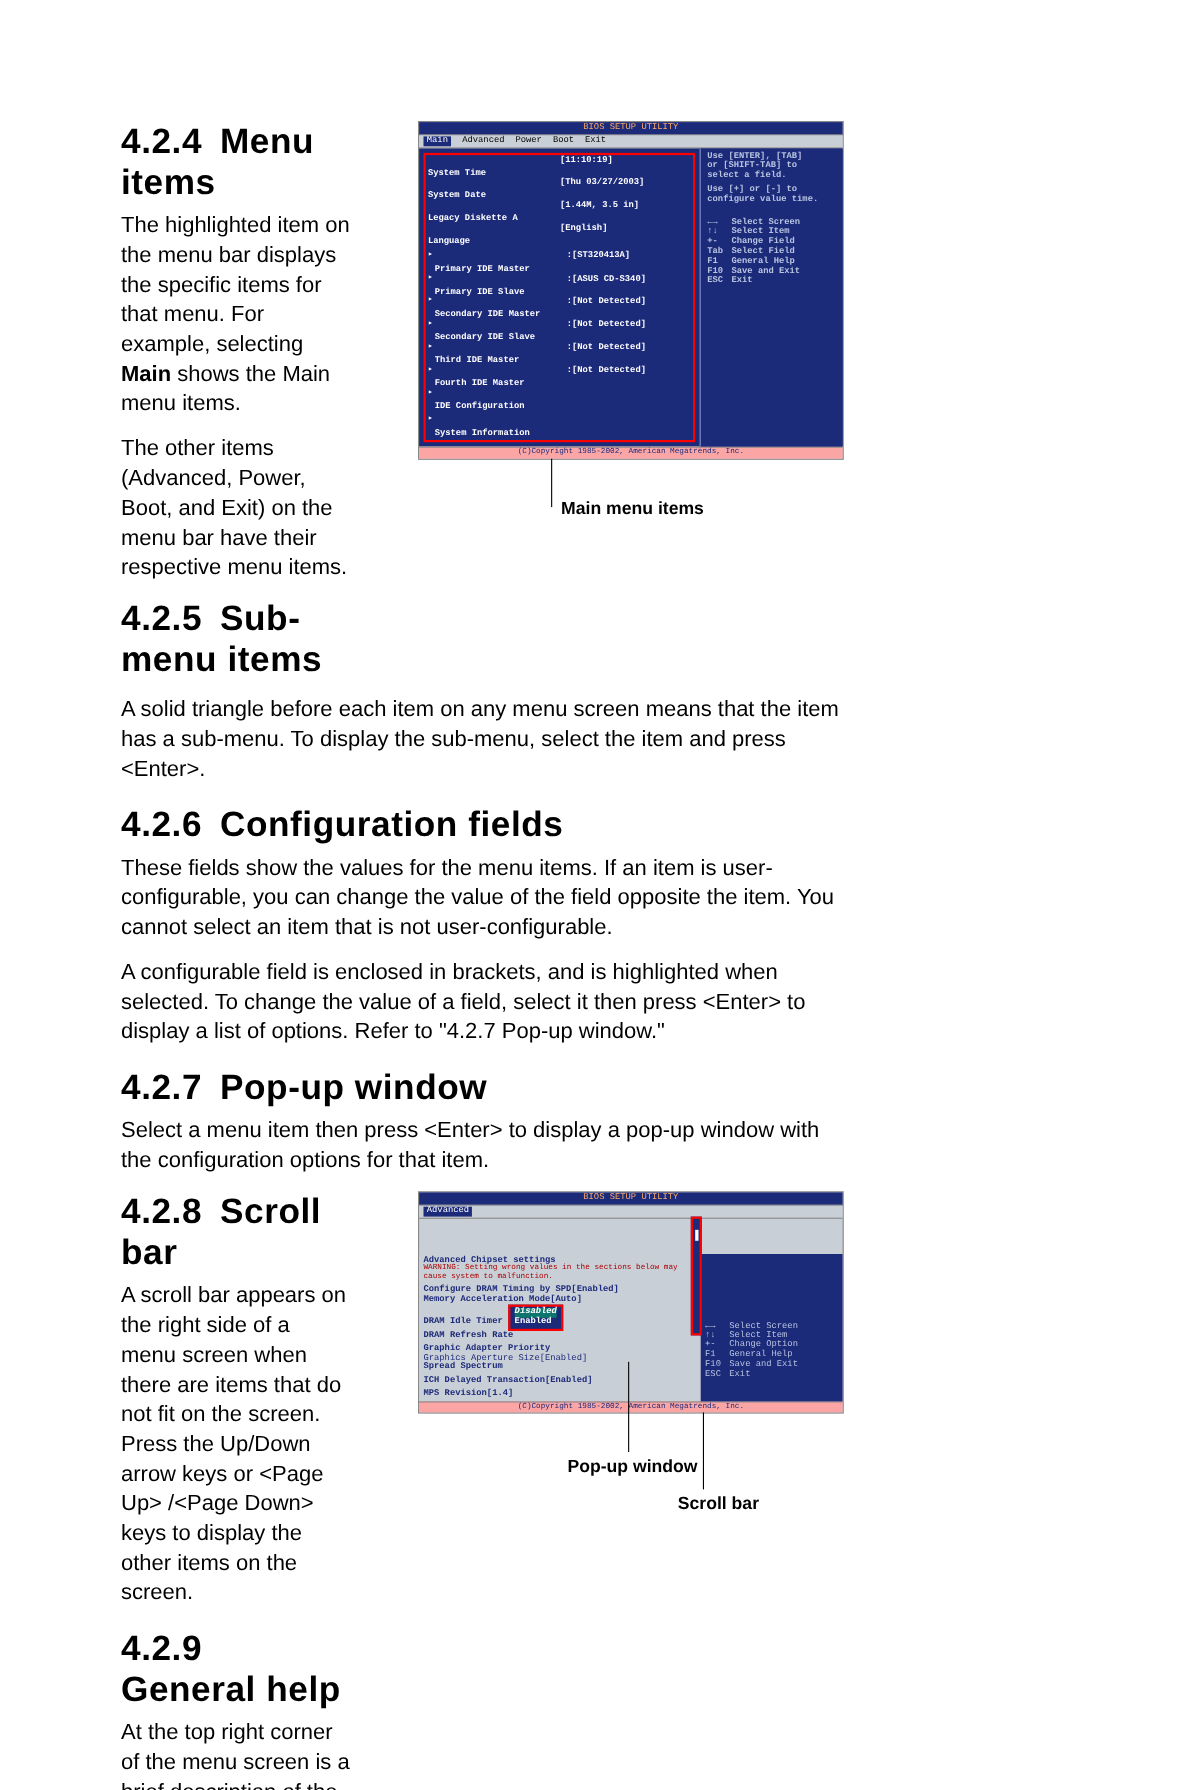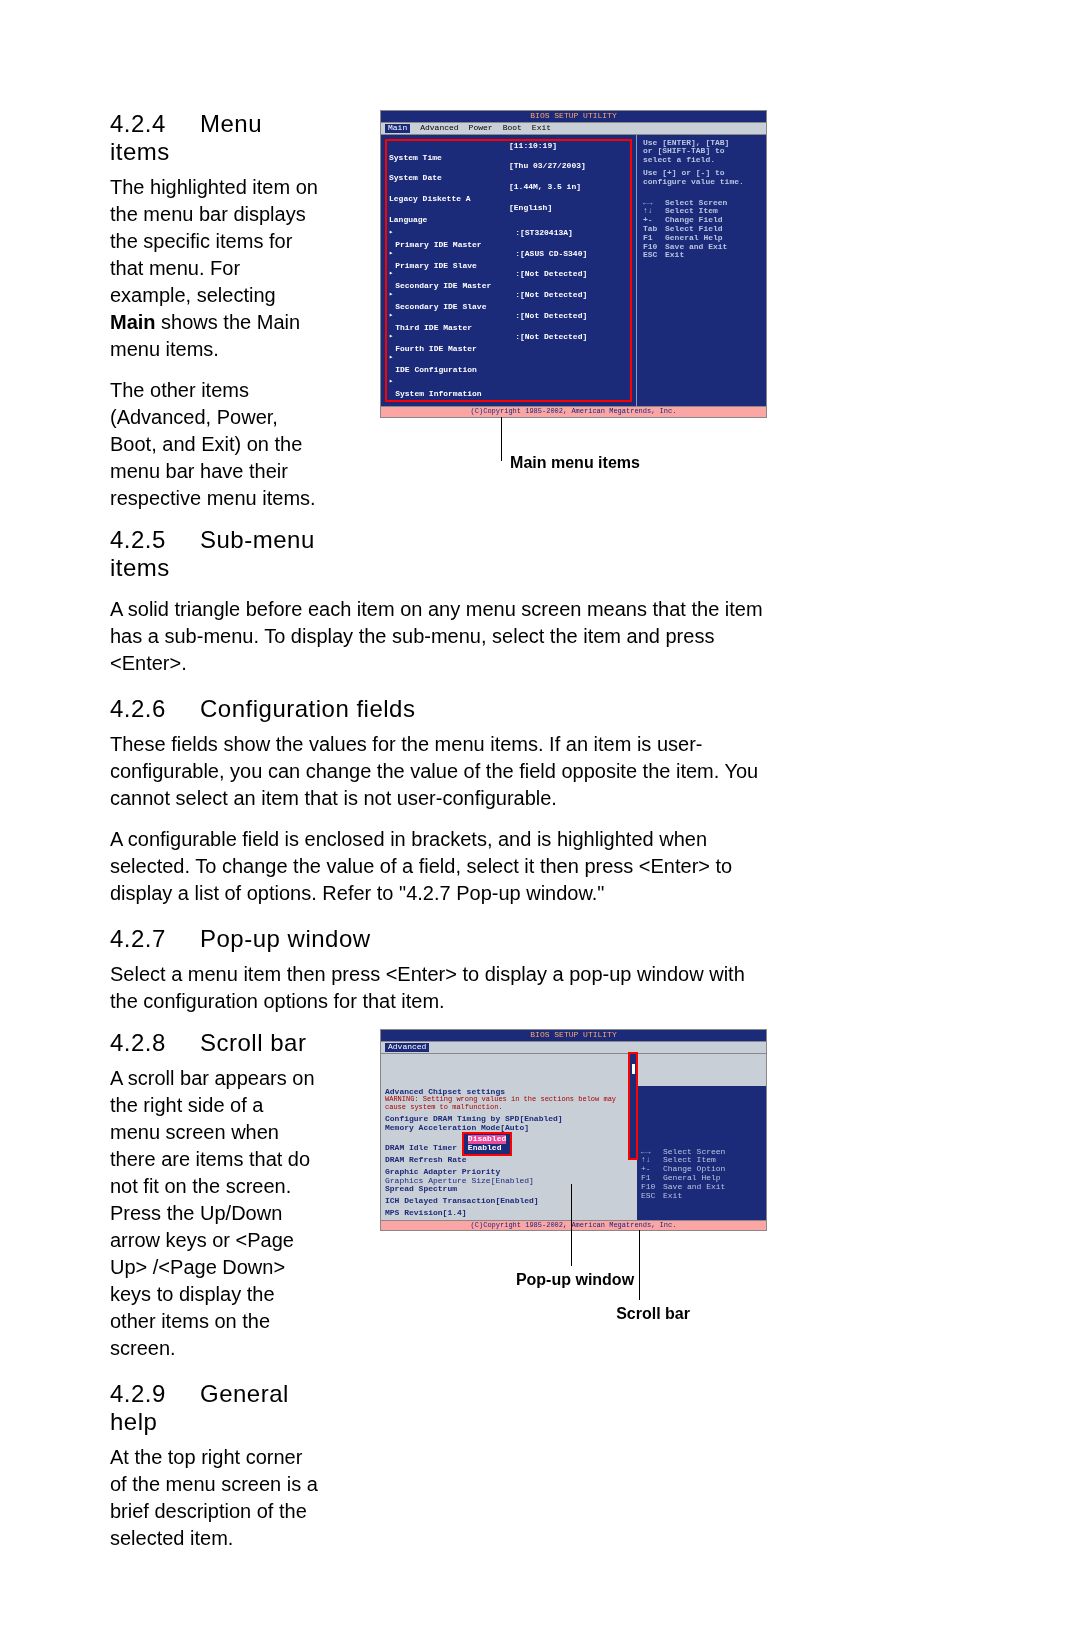--- a/index.html
+++ b/index.html
@@ -9,22 +9,22 @@
     background: #fff;
     color: #000;
     width: 1080px;
   }
   .page {
     padding: 110px 100px 60px 110px;
     width: 870px;
     box-sizing: border-box;
   }
   h3 {
-    font-size: 24px;
-    font-weight: normal;
+    font-size: 32px;
+    font-weight: bold;
     margin: 0 0 8px 0;
     letter-spacing: 0.5px;
   }
   h3 .num {
     display: inline-block;
     width: 90px;
   }
   p {
     font-size: 20px;
     line-height: 1.35;
@@ -113,21 +113,21 @@
   .bios2-right {
     width: 130px; padding: 2px 4px;
     background:#1c2a7a; color:#b8c4e0;
     box-sizing:border-box;
   }
   .popup-box {
     background:#1c2a7a; color:#fff;
     padding:1px 4px; display:inline-block;
     border:1px solid #fff;
   }
-  .popup-box .sel { background:#ec4899; }
+  .popup-box .sel { background:#0f766e;font-style:italic; }
   .scroll-indicator {
     position:absolute;
     right:2px; top:20px;
     width:6px; height:100px;
     border:2px solid #f00;
     background:#1c2a7a;
   }
   .scroll-thumb {
     background:#fff; width:3px; height:10px; margin:10px auto 0;
   }

